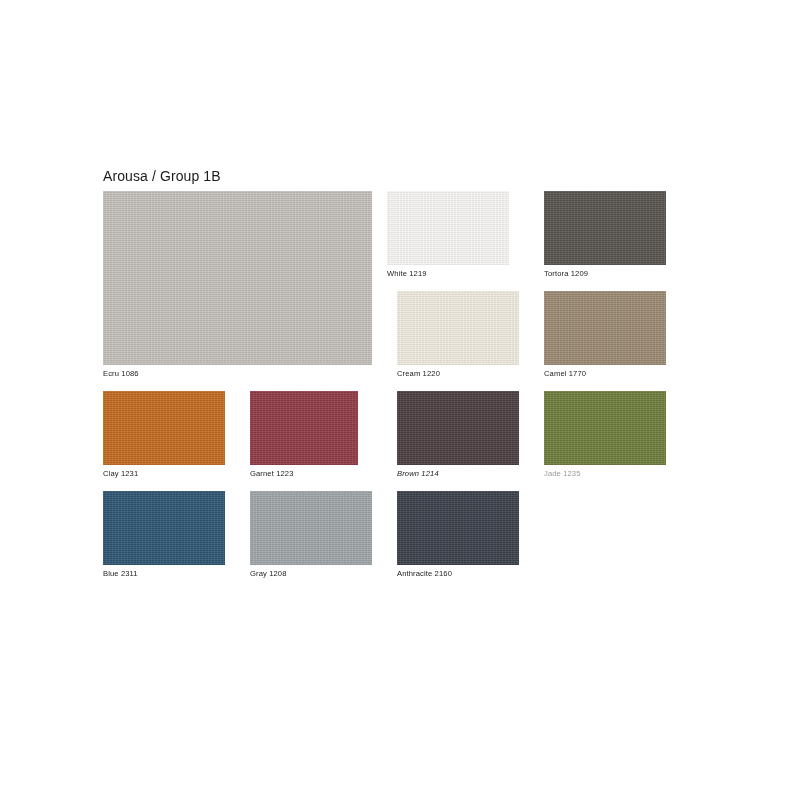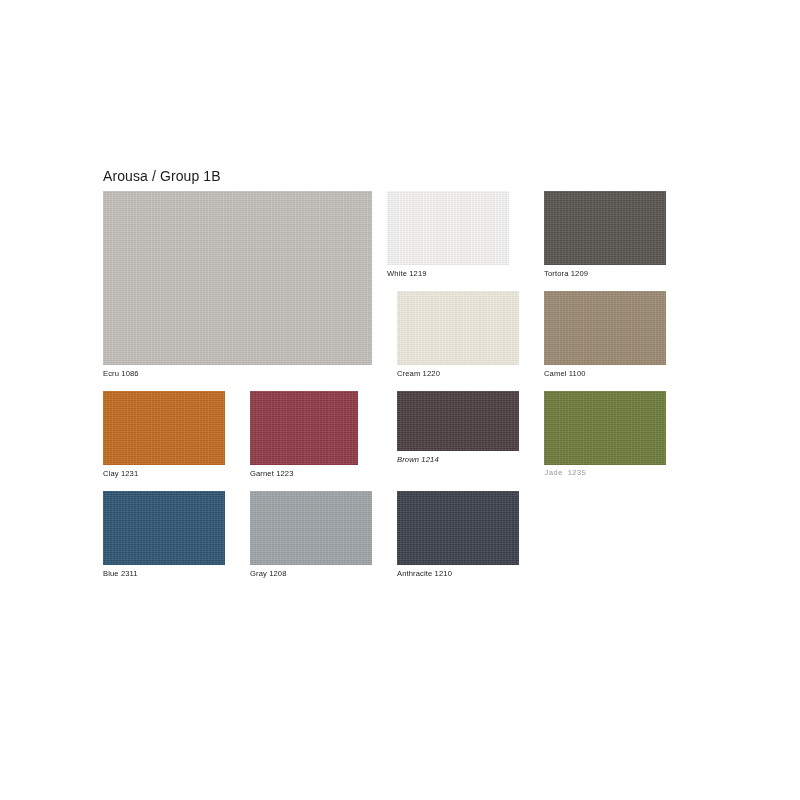--- a/index.html
+++ b/index.html
@@ -76,21 +76,20 @@
     left: 0;
     top: 100%;
     margin-top: 4px;
     font-size: 7.6px;
     letter-spacing: 0.12px;
     color: #1c1c1c;
     white-space: nowrap;
   }
   .swatch-label.muted {
     color: #9a9a9a;
-    font-family: Liberation Mono, monospace;
   }
 </style>
 </head>
 <body>
 
 <div id="page">
 
   <div id="catalog-title">Arousa / Group 1B</div>
 
   <div id="swatch-grid">
@@ -105,45 +104,45 @@
       <div class="swatch-card" style="left: 544px; top: 191px; width: 122px; height: 74px;">
         <div class="swatch-chip" style="background: rgb(87, 83, 79);"></div>
         <div class="swatch-label">Tortora 1209</div>
       </div>
       <div class="swatch-card" style="left: 397px; top: 291px; width: 122px; height: 74px;">
         <div class="swatch-chip" style="background: rgb(240, 235, 224);"></div>
         <div class="swatch-label">Cream 1220</div>
       </div>
       <div class="swatch-card" style="left: 544px; top: 291px; width: 122px; height: 74px;">
         <div class="swatch-chip" style="background: rgb(155, 138, 115);"></div>
-        <div class="swatch-label">Camel 1100</div>
+        <div class="swatch-label">Camel 1770</div>
       </div>
       <div class="swatch-card" style="left: 103px; top: 391px; width: 122px; height: 74px;">
         <div class="swatch-chip" style="background: rgb(194, 106, 30);"></div>
         <div class="swatch-label">Clay 1231</div>
       </div>
       <div class="swatch-card" style="left: 250px; top: 391px; width: 108px; height: 74px;">
         <div class="swatch-chip" style="background: rgb(143, 58, 69);"></div>
         <div class="swatch-label">Garnet 1223</div>
       </div>
-      <div class="swatch-card" style="left: 397px; top: 391px; width: 122px; height: 60px; font-style: italic;">
+      <div class="swatch-card" style="left: 397px; top: 391px; width: 122px; height: 74px; font-style: italic;">
         <div class="swatch-chip" style="background: rgb(75, 61, 64);"></div>
         <div class="swatch-label">Brown 1214</div>
       </div>
       <div class="swatch-card" style="left: 544px; top: 391px; width: 122px; height: 74px;">
         <div class="swatch-chip" style="background: rgb(109, 124, 59);"></div>
         <div class="swatch-label muted">Jade 1235</div>
       </div>
       <div class="swatch-card" style="left: 103px; top: 491px; width: 122px; height: 74px;">
         <div class="swatch-chip" style="background: rgb(45, 85, 113);"></div>
         <div class="swatch-label">Blue 2311</div>
       </div>
       <div class="swatch-card" style="left: 250px; top: 491px; width: 122px; height: 74px;">
         <div class="swatch-chip" style="background: rgb(160, 165, 169);"></div>
         <div class="swatch-label">Gray 1208</div>
       </div>
       <div class="swatch-card" style="left: 397px; top: 491px; width: 122px; height: 74px;">
         <div class="swatch-chip" style="background: rgb(58, 64, 74);"></div>
-        <div class="swatch-label">Anthracite 1210</div>
+        <div class="swatch-label">Anthracite 2160</div>
       </div>
     </div>
 
 </div>
 
 </body></html>

